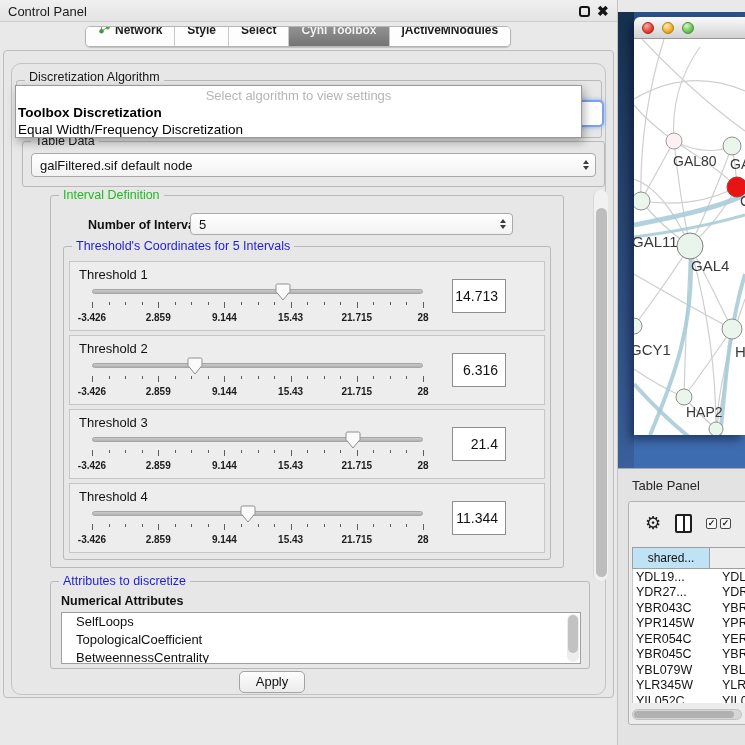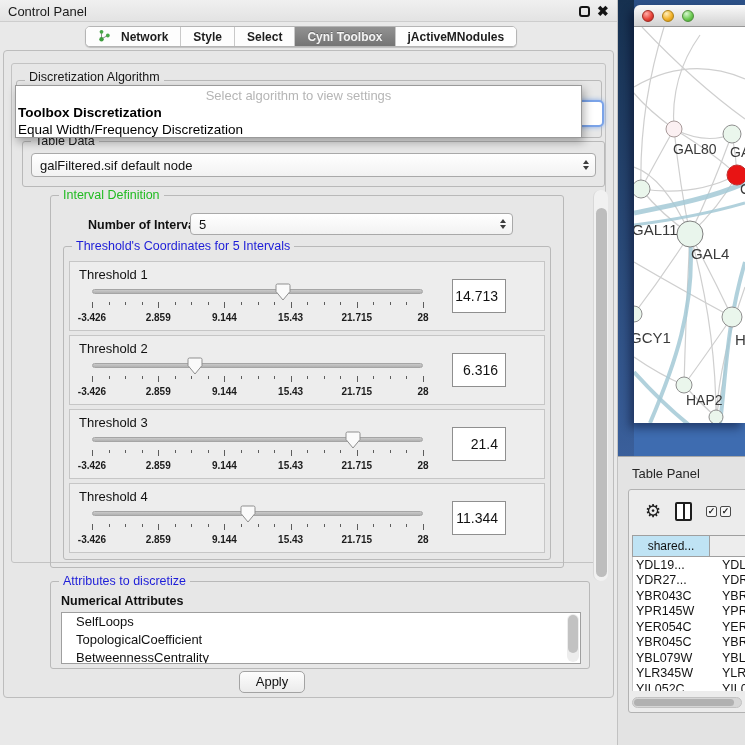--- a/index.html
+++ b/index.html
@@ -9,26 +9,26 @@
   
   .control-panel{position:absolute;left:0;top:0;width:618px;height:745px;background:#e9e9e9;border-right:1px solid #c2c2c2}
   .cp-titlebar{position:absolute;left:0;top:0;right:0;height:22px;background:linear-gradient(#f0f0f0,#e3e3e3);border-bottom:1px solid #cdcdcd}
   .cp-title{position:absolute;left:8px;top:4px;font-size:13px;color:#1a1a1a}
   .win-btn-min{position:absolute;left:579px;top:6px;width:11px;height:11px;border:2px solid #141414;border-radius:3px;background:transparent}
   .win-btn-close{position:absolute;left:597px;top:3px;font-size:14px;font-weight:bold;color:#141414}
 
   .seg-control{position:absolute;display:flex;background:#fdfdfd;border:1px solid #b5b5b5;border-radius:5px;overflow:hidden;box-shadow:0 1px 1px rgba(0,0,0,.18);height:21px}
   #top-tabs{left:85px;top:26px}
   #bottom-tabs{left:140px;top:703px}
-  .seg{display:flex;align-items:center;gap:10px;padding:9px 12px;font-size:12px;font-weight:bold;color:#1d1d1d;border-right:1px solid #c9c9c9;background:#fdfdfd;white-space:nowrap}
+  .seg{display:flex;align-items:flex-end;gap:4px;padding:9px 12px;font-size:12px;font-weight:bold;color:#1d1d1d;border-right:1px solid #c9c9c9;background:#fdfdfd;white-space:nowrap}
   .seg:last-child{border-right:none}
   .seg.selected{background:linear-gradient(#929292,#747474);color:#f3f3f3;text-shadow:0 -1px 0 rgba(0,0,0,.25)}
 
   .outer-panel{position:absolute;left:3px;top:50px;width:611px;height:648px;background:#e7e7e7;border:1px solid #bdbdbd;border-radius:4px}
-  .disc-panel{position:absolute;left:7px;top:12px;width:595px;height:500px;border:1px solid #c3c3c3;border-radius:3px}
+  .disc-panel{position:absolute;left:7px;top:12px;width:595px;height:632px;border:1px solid #c3c3c3;border-radius:10px}
 
   .group{position:absolute;border:1px solid #b9b9b9;border-radius:3px}
   .group-label{position:absolute;top:-8px;left:8px;background:#e7e7e7;padding:0 4px;font-size:12.5px;line-height:15px;white-space:nowrap}
   .lbl-black{color:#161616}
   .lbl-green{color:#21bb21}
   .lbl-blue{color:#1d1dd8}
 
   
   .algo-group{left:4px;top:16px;width:586px;height:58px}
   .algo-group .group-label{top:-11px}
@@ -71,21 +71,21 @@
   .attrs-group{left:38px;top:517px;width:540px;height:88px}
   .attrs-label{position:absolute;left:10px;top:12px;font-size:12.5px;font-weight:bold;color:#111}
   .listbox{position:absolute;left:10px;top:30px;width:520px;height:52px;background:#fff;border:1px solid #9f9f9f;overflow:hidden}
   .list-item{font-size:13px;line-height:18px;padding-left:14px;color:#111;white-space:nowrap}
   .list-scrollbar{position:absolute;right:1px;top:1px;width:12px;height:48px;background:#ededed;border-radius:6px}
   .list-thumb{position:absolute;left:1px;top:1px;width:10px;height:38px;background:#c2c2c2;border-radius:5px}
 
   .apply-btn{position:absolute;left:227px;top:607px;width:66px;height:22px;background:linear-gradient(#fdfdfd,#ebebeb);border:1px solid #a3a3a3;border-radius:5px;font-size:13px;color:#111;text-align:center;line-height:20px}
 
   
-  .right-region{position:absolute;left:618px;top:0;width:127px;height:682px}
+  .right-region{position:absolute;left:618px;top:12px;width:127px;height:682px}
   .desktop{position:absolute;left:0;top:0;width:127px;height:456px;background:linear-gradient(180deg,#2c5188,#3e6cb0 55%,#3e6cb0)}
   .desktop-strip{position:absolute;left:0;top:0;width:16px;height:456px;background:linear-gradient(#16304f,#3a5f9b)}
   .net-window{position:absolute;left:16px;top:5px;width:111px;height:418px;border-radius:6px 0 0 0;box-shadow:-4px 5px 10px rgba(0,0,25,.45)}
   .net-titlebar{position:absolute;left:0;top:0;width:100%;height:22px;background:linear-gradient(#fafafa,#d2d2d2);border-bottom:1px solid #979797;border-radius:6px 0 0 0;display:flex;align-items:center;padding-left:8px;gap:8px}
   .light{width:12px;height:12px;border-radius:50%}
   .light.red{background:radial-gradient(circle at 35% 28%,#ffada7,#e9463c 55%,#ad1f18);border:1px solid #9d2a22}
   .light.yellow{background:radial-gradient(circle at 35% 28%,#ffeebb,#f2b32c 55%,#c2850f);border:1px solid #ad8116}
   .light.green{background:radial-gradient(circle at 35% 28%,#d6f6cf,#6fcb55 55%,#3c9a2b);border:1px solid #4f8f3c}
   .net-canvas{position:absolute;left:0;top:22px;width:111px;height:396px;background:#fff;overflow:hidden}
 

